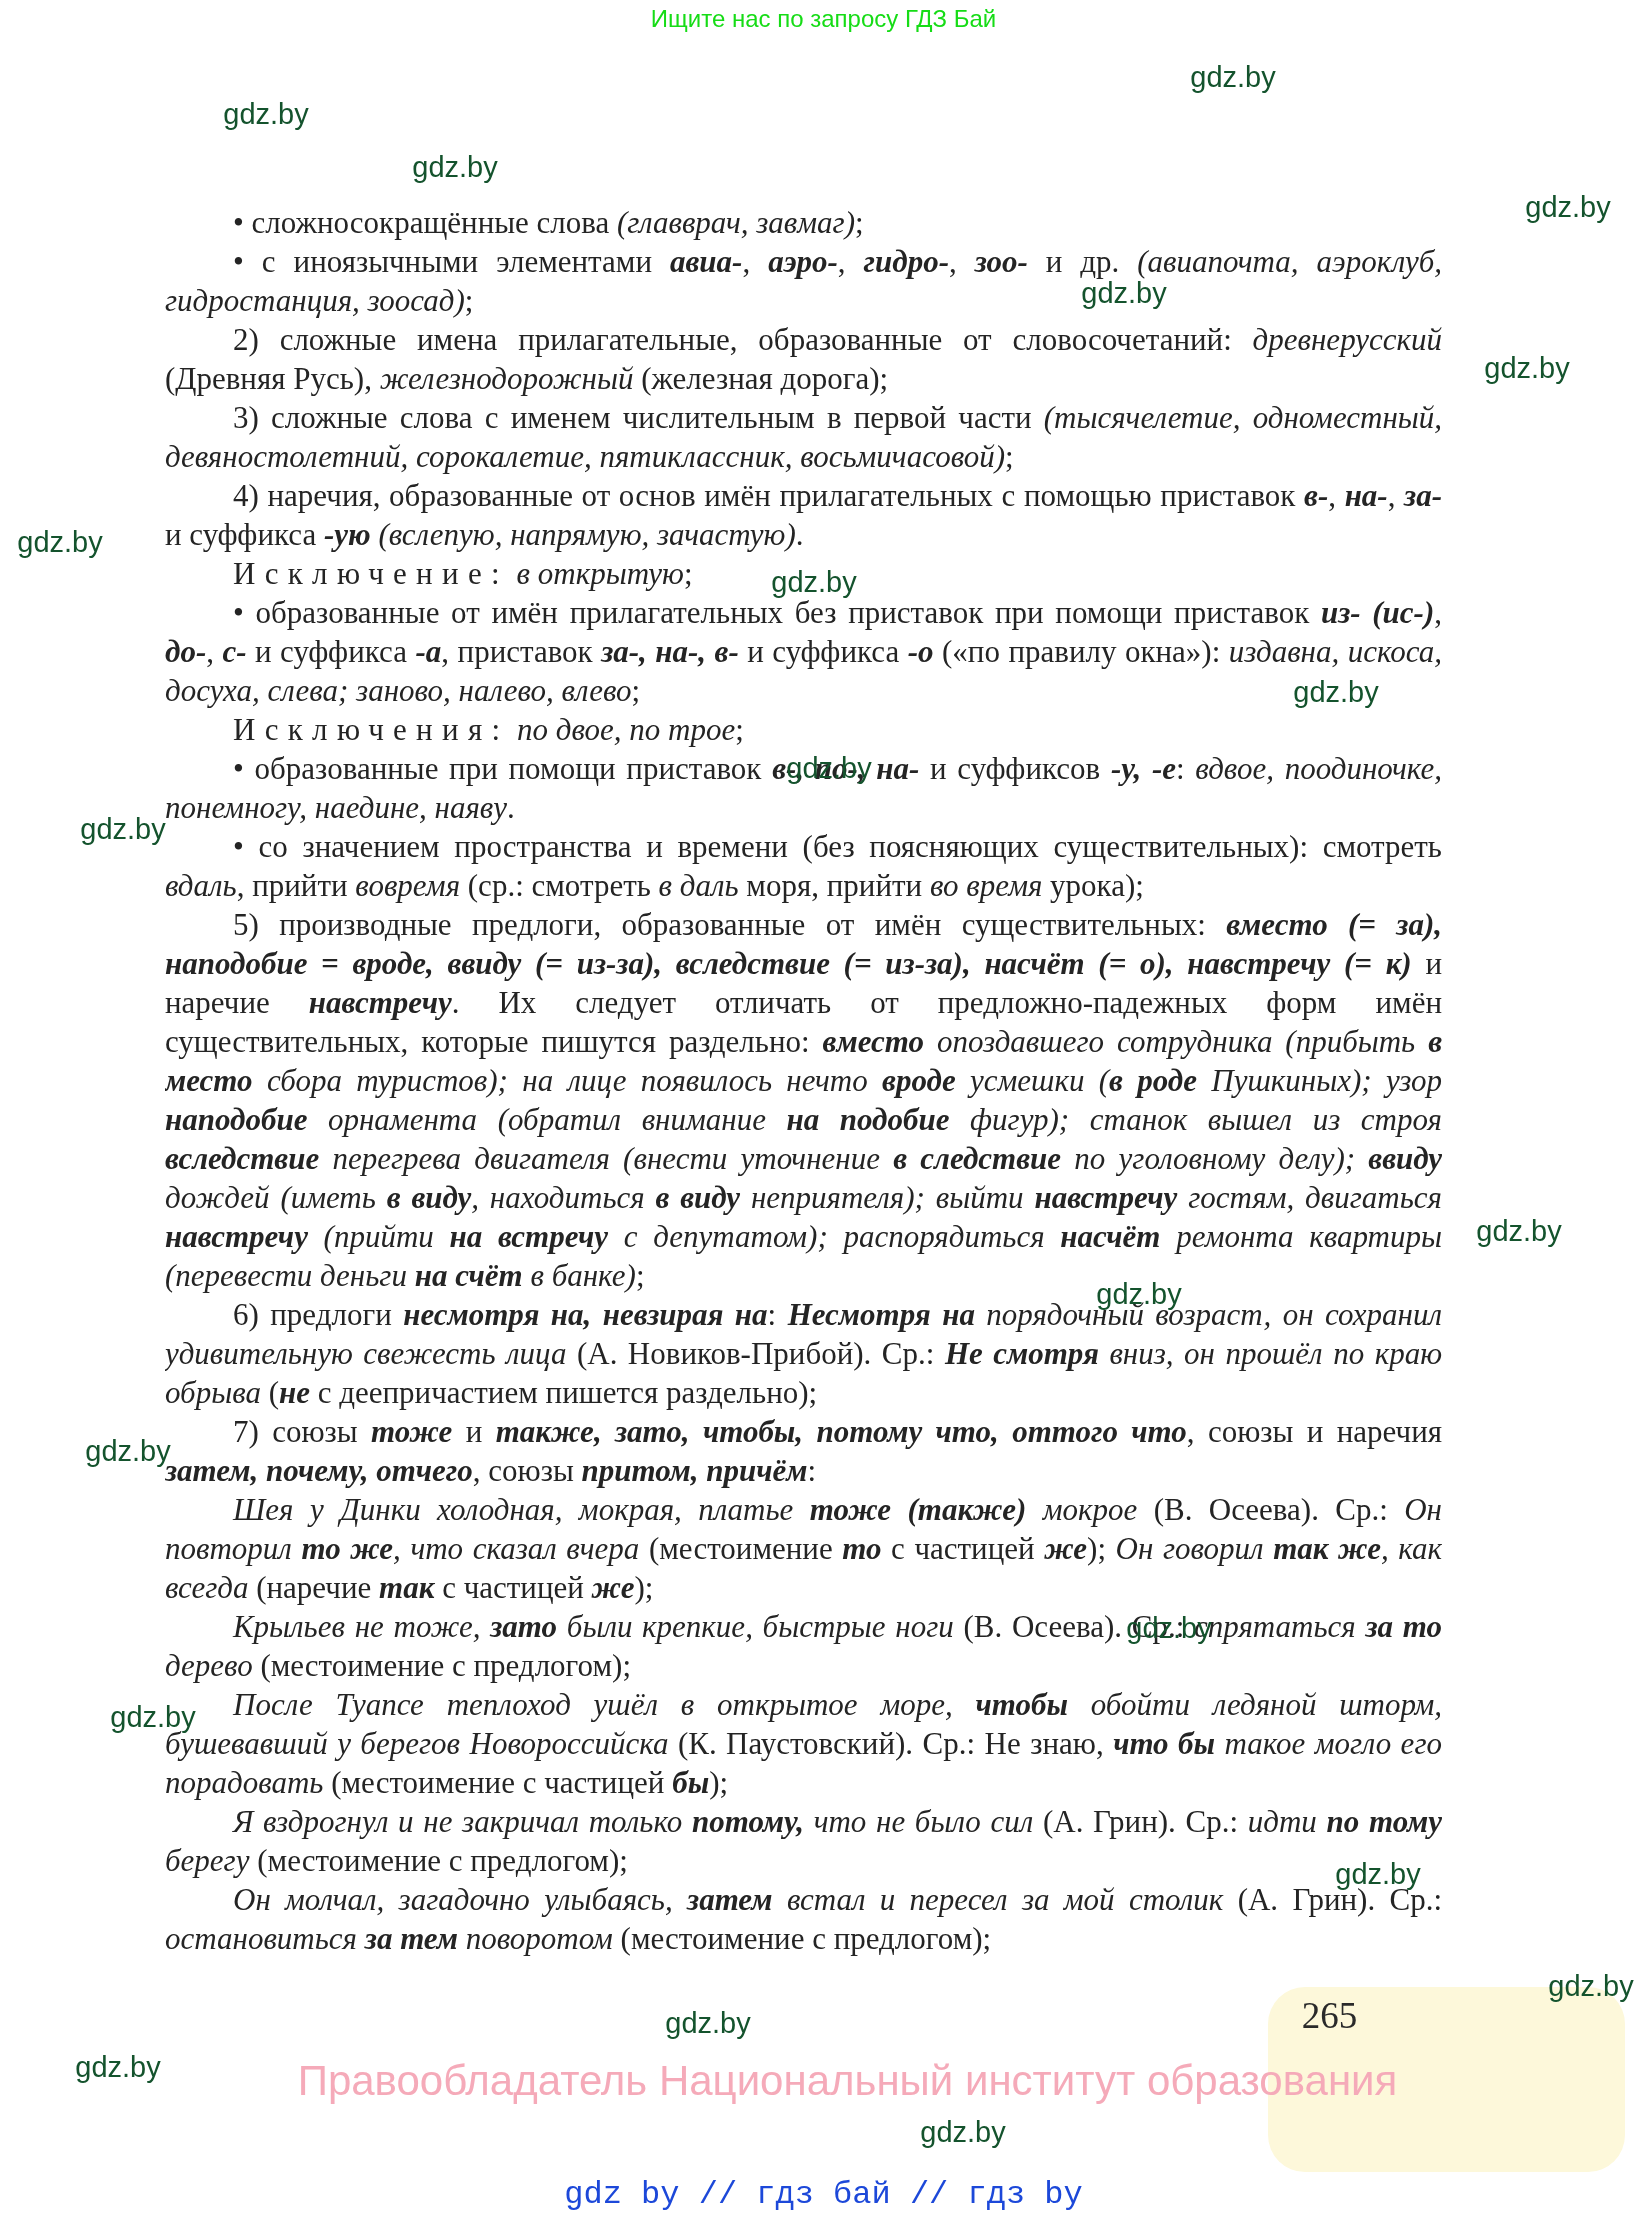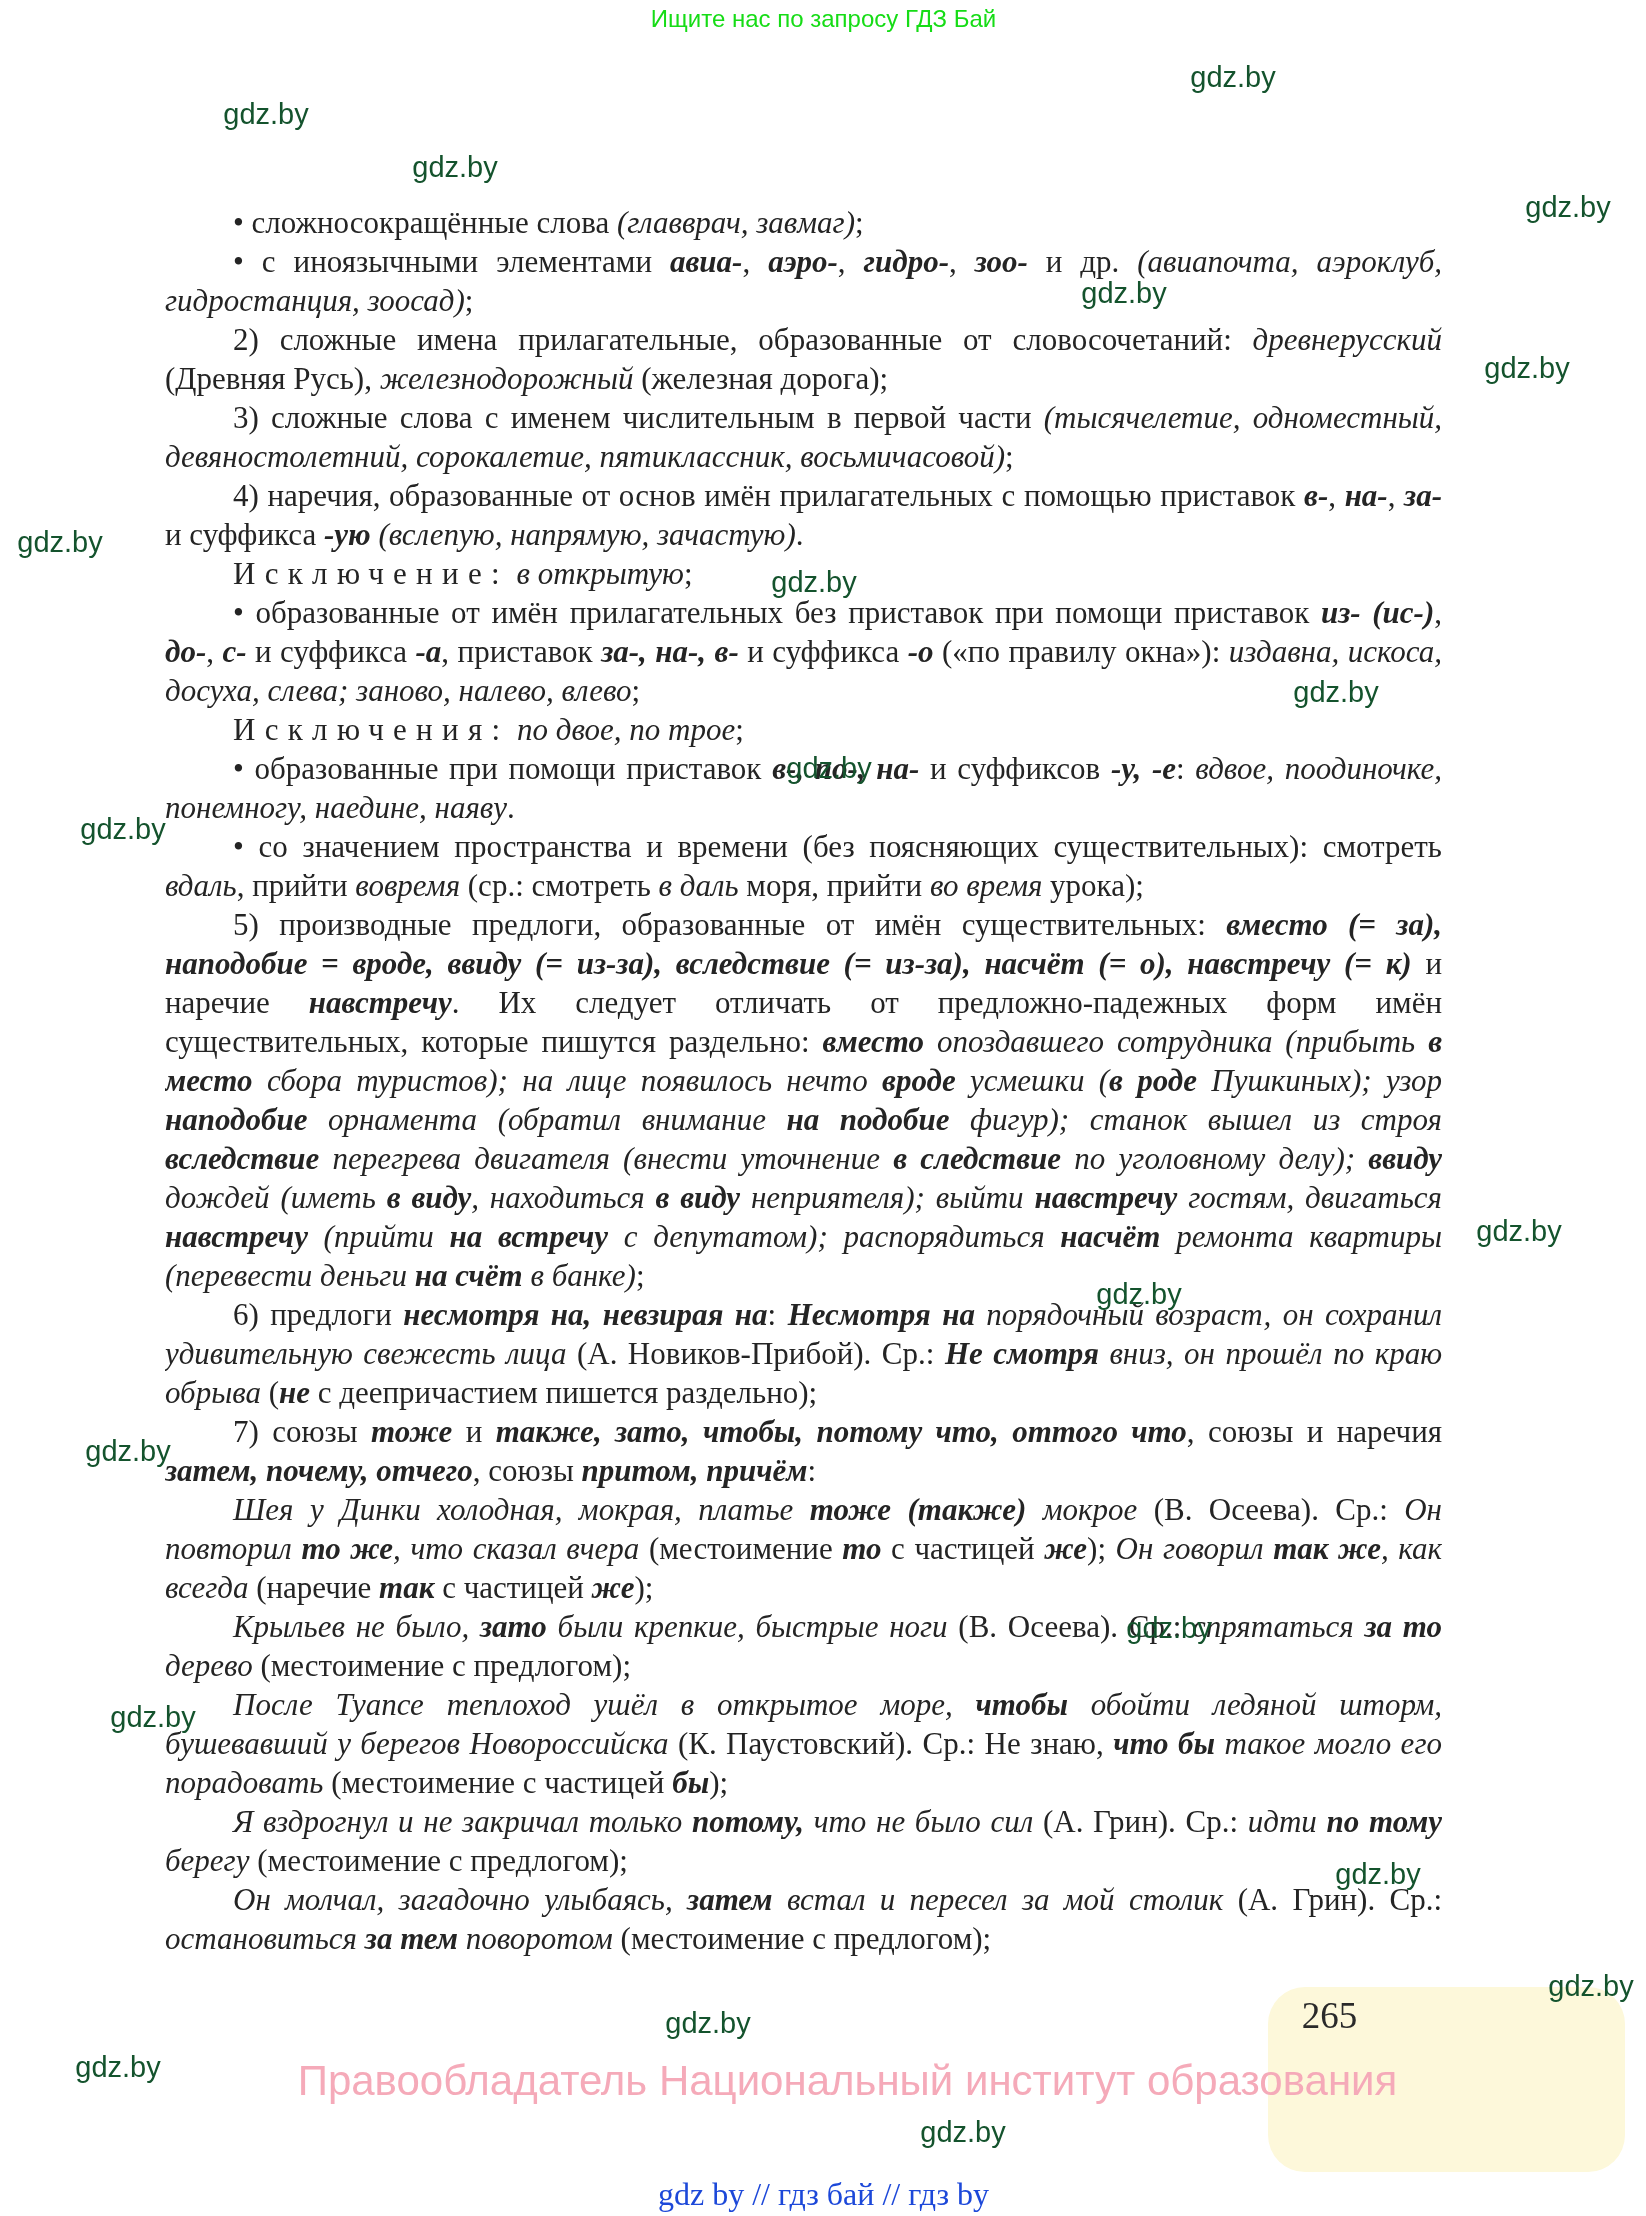--- a/index.html
+++ b/index.html
@@ -57,21 +57,21 @@
     font-family:"Liberation Sans","DejaVu Sans",sans-serif;
     font-size:42px;
     color:var(--pink,#f5aab9);
     white-space:nowrap;
     margin-left:24px;
   }
   .links{
     position:absolute;
     top:2176px;left:0;width:100%;
     text-align:center;
-    font-family:Liberation Serif, serif;
+    font-family:Liberation Mono, monospace;
     font-size:32px;
     color:var(--blue,#1c48d9);
     white-space:nowrap;
   }
   .wm{
     position:absolute;
     transform:translate(-50%,-50%);
     font-family:"Liberation Sans","DejaVu Sans",sans-serif;
     font-size:29px;
     color:#14532d;
@@ -92,21 +92,21 @@
       <p><span class="s-n">4) наречия, образованные от основ имён прилагательных с помощью приставок </span><span class="s-bi">в-</span><span class="s-n">, </span><span class="s-bi">на-</span><span class="s-n">, </span><span class="s-bi">за-</span><span class="s-n"> и суффикса </span><span class="s-bi">-ую</span><span class="s-n"> </span><span class="s-i">(вслепую, напрямую, зачастую)</span><span class="s-n">.</span></p>
       <p><span class="s-sp">Исключение:</span><span class="s-n"> </span><span class="s-i">в открытую</span><span class="s-n">;</span></p>
       <p><span class="s-n">• образованные от имён прилагательных без приставок при помощи приставок </span><span class="s-bi">из- (ис-)</span><span class="s-n">, </span><span class="s-bi">до-</span><span class="s-n">, </span><span class="s-bi">с-</span><span class="s-n"> и суффикса </span><span class="s-bi">-а</span><span class="s-n">, приставок </span><span class="s-bi">за-, на-, в-</span><span class="s-n"> и суффикса </span><span class="s-bi">-о</span><span class="s-n"> («по правилу окна»): </span><span class="s-i">издавна, искоса, досуха, слева; заново, налево, влево</span><span class="s-n">;</span></p>
       <p><span class="s-sp">Исключения:</span><span class="s-n"> </span><span class="s-i">по двое, по трое</span><span class="s-n">;</span></p>
       <p><span class="s-n">• образованные при помощи приставок </span><span class="s-bi">в-, по-, на-</span><span class="s-n"> и суффиксов </span><span class="s-bi">-у, -е</span><span class="s-n">: </span><span class="s-i">вдвое, поодиночке, понемногу, наедине, наяву</span><span class="s-n">.</span></p>
       <p><span class="s-n">• со значением пространства и времени (без поясняющих существительных): смотреть </span><span class="s-i">вдаль</span><span class="s-n">, прийти </span><span class="s-i">вовремя</span><span class="s-n"> (ср.: смотреть </span><span class="s-i">в даль</span><span class="s-n"> моря, прийти </span><span class="s-i">во время</span><span class="s-n"> урока);</span></p>
       <p><span class="s-n">5) производные предлоги, образованные от имён существительных: </span><span class="s-bi">вместо (= за), наподобие = вроде, ввиду (= из-за), вследствие (= из-за), насчёт (= о), навстречу (= к)</span><span class="s-n"> и наречие </span><span class="s-bi">навстречу</span><span class="s-n">. Их следует отличать от предложно-падежных форм имён существительных, которые пишутся раздельно: </span><span class="s-bi">вместо</span><span class="s-i"> опоздавшего сотрудника (прибыть </span><span class="s-bi">в место</span><span class="s-i"> сбора туристов); на лице появилось нечто </span><span class="s-bi">вроде</span><span class="s-i"> усмешки (</span><span class="s-bi">в роде</span><span class="s-i"> Пушкиных); узор </span><span class="s-bi">наподобие</span><span class="s-i"> орнамента (обратил внимание </span><span class="s-bi">на подобие</span><span class="s-i"> фигур); станок вышел из строя </span><span class="s-bi">вследствие</span><span class="s-i"> перегрева двигателя (внести уточнение </span><span class="s-bi">в следствие</span><span class="s-i"> по уголовному делу); </span><span class="s-bi">ввиду</span><span class="s-i"> дождей (иметь </span><span class="s-bi">в виду</span><span class="s-i">, находиться </span><span class="s-bi">в виду</span><span class="s-i"> неприятеля); выйти </span><span class="s-bi">навстречу</span><span class="s-i"> гостям, двигаться </span><span class="s-bi">навстречу</span><span class="s-i"> (прийти </span><span class="s-bi">на встречу</span><span class="s-i"> с депутатом); распорядиться </span><span class="s-bi">насчёт</span><span class="s-i"> ремонта квартиры (перевести деньги </span><span class="s-bi">на счёт</span><span class="s-i"> в банке)</span><span class="s-n">;</span></p>
       <p><span class="s-n">6) предлоги </span><span class="s-bi">несмотря на, невзирая на</span><span class="s-n">: </span><span class="s-bi">Несмотря на</span><span class="s-i"> порядочный возраст, он сохранил удивительную свежесть лица</span><span class="s-n"> (А. Новиков-Прибой). Ср.: </span><span class="s-bi">Не смотря</span><span class="s-i"> вниз, он прошёл по краю обрыва</span><span class="s-n"> (</span><span class="s-bi">не</span><span class="s-n"> с деепричастием пишется раздельно);</span></p>
       <p><span class="s-n">7) союзы </span><span class="s-bi">тоже</span><span class="s-n"> и </span><span class="s-bi">также, зато, чтобы, потому что, оттого что</span><span class="s-n">, союзы и наречия </span><span class="s-bi">затем, почему, отчего</span><span class="s-n">, союзы </span><span class="s-bi">притом, причём</span><span class="s-n">:</span></p>
       <p><span class="s-i">Шея у Динки холодная, мокрая, платье </span><span class="s-bi">тоже (также)</span><span class="s-i"> мокрое</span><span class="s-n"> (В. Осеева). Ср.: </span><span class="s-i">Он повторил </span><span class="s-bi">то же</span><span class="s-i">, что сказал вчера</span><span class="s-n"> (местоимение </span><span class="s-bi">то</span><span class="s-n"> с частицей </span><span class="s-bi">же</span><span class="s-n">); </span><span class="s-i">Он говорил </span><span class="s-bi">так же</span><span class="s-i">, как всегда</span><span class="s-n"> (наречие </span><span class="s-bi">так</span><span class="s-n"> с частицей </span><span class="s-bi">же</span><span class="s-n">);</span></p>
-      <p><span class="s-i">Крыльев не было, </span><span class="s-bi">зато</span><span class="s-i"> были крепкие, быстрые ноги</span><span class="s-n"> (В. Осеева). Ср.: </span><span class="s-i">спрятаться </span><span class="s-bi">за то</span><span class="s-i"> дерево</span><span class="s-n"> (местоимение с предлогом);</span></p>
+      <p><span class="s-i">Крыльев не тоже, </span><span class="s-bi">зато</span><span class="s-i"> были крепкие, быстрые ноги</span><span class="s-n"> (В. Осеева). Ср.: </span><span class="s-i">спрятаться </span><span class="s-bi">за то</span><span class="s-i"> дерево</span><span class="s-n"> (местоимение с предлогом);</span></p>
       <p><span class="s-i">После Туапсе теплоход ушёл в открытое море, </span><span class="s-bi">чтобы</span><span class="s-i"> обойти ледяной шторм, бушевавший у берегов Новороссийска</span><span class="s-n"> (К. Паустовский). Ср.: Не знаю, </span><span class="s-bi">что бы</span><span class="s-i"> такое могло его порадовать</span><span class="s-n"> (местоимение с частицей </span><span class="s-bi">бы</span><span class="s-n">);</span></p>
       <p><span class="s-i">Я вздрогнул и не закричал только </span><span class="s-bi">потому,</span><span class="s-i"> что не было сил</span><span class="s-n"> (А. Грин). Ср.: </span><span class="s-i">идти </span><span class="s-bi">по тому</span><span class="s-i"> берегу</span><span class="s-n"> (местоимение с предлогом);</span></p>
       <p><span class="s-i">Он молчал, загадочно улыбаясь, </span><span class="s-bi">затем</span><span class="s-i"> встал и пересел за мой столик</span><span class="s-n"> (А. Грин). Ср.: </span><span class="s-i">остановиться </span><span class="s-bi">за тем</span><span class="s-i"> поворотом</span><span class="s-n"> (местоимение с предлогом);</span></p>
     </div>
   <div class="pagenum">265</div>
   <div class="copyright">Правообладатель Национальный институт образования</div>
   <div class="links">gdz by  //  гдз бай  //  гдз by</div>
   <div>
       <span class="wm" style="left: 1233px; top: 77px;">gdz.by</span>
       <span class="wm" style="left: 266px; top: 114px;">gdz.by</span>

